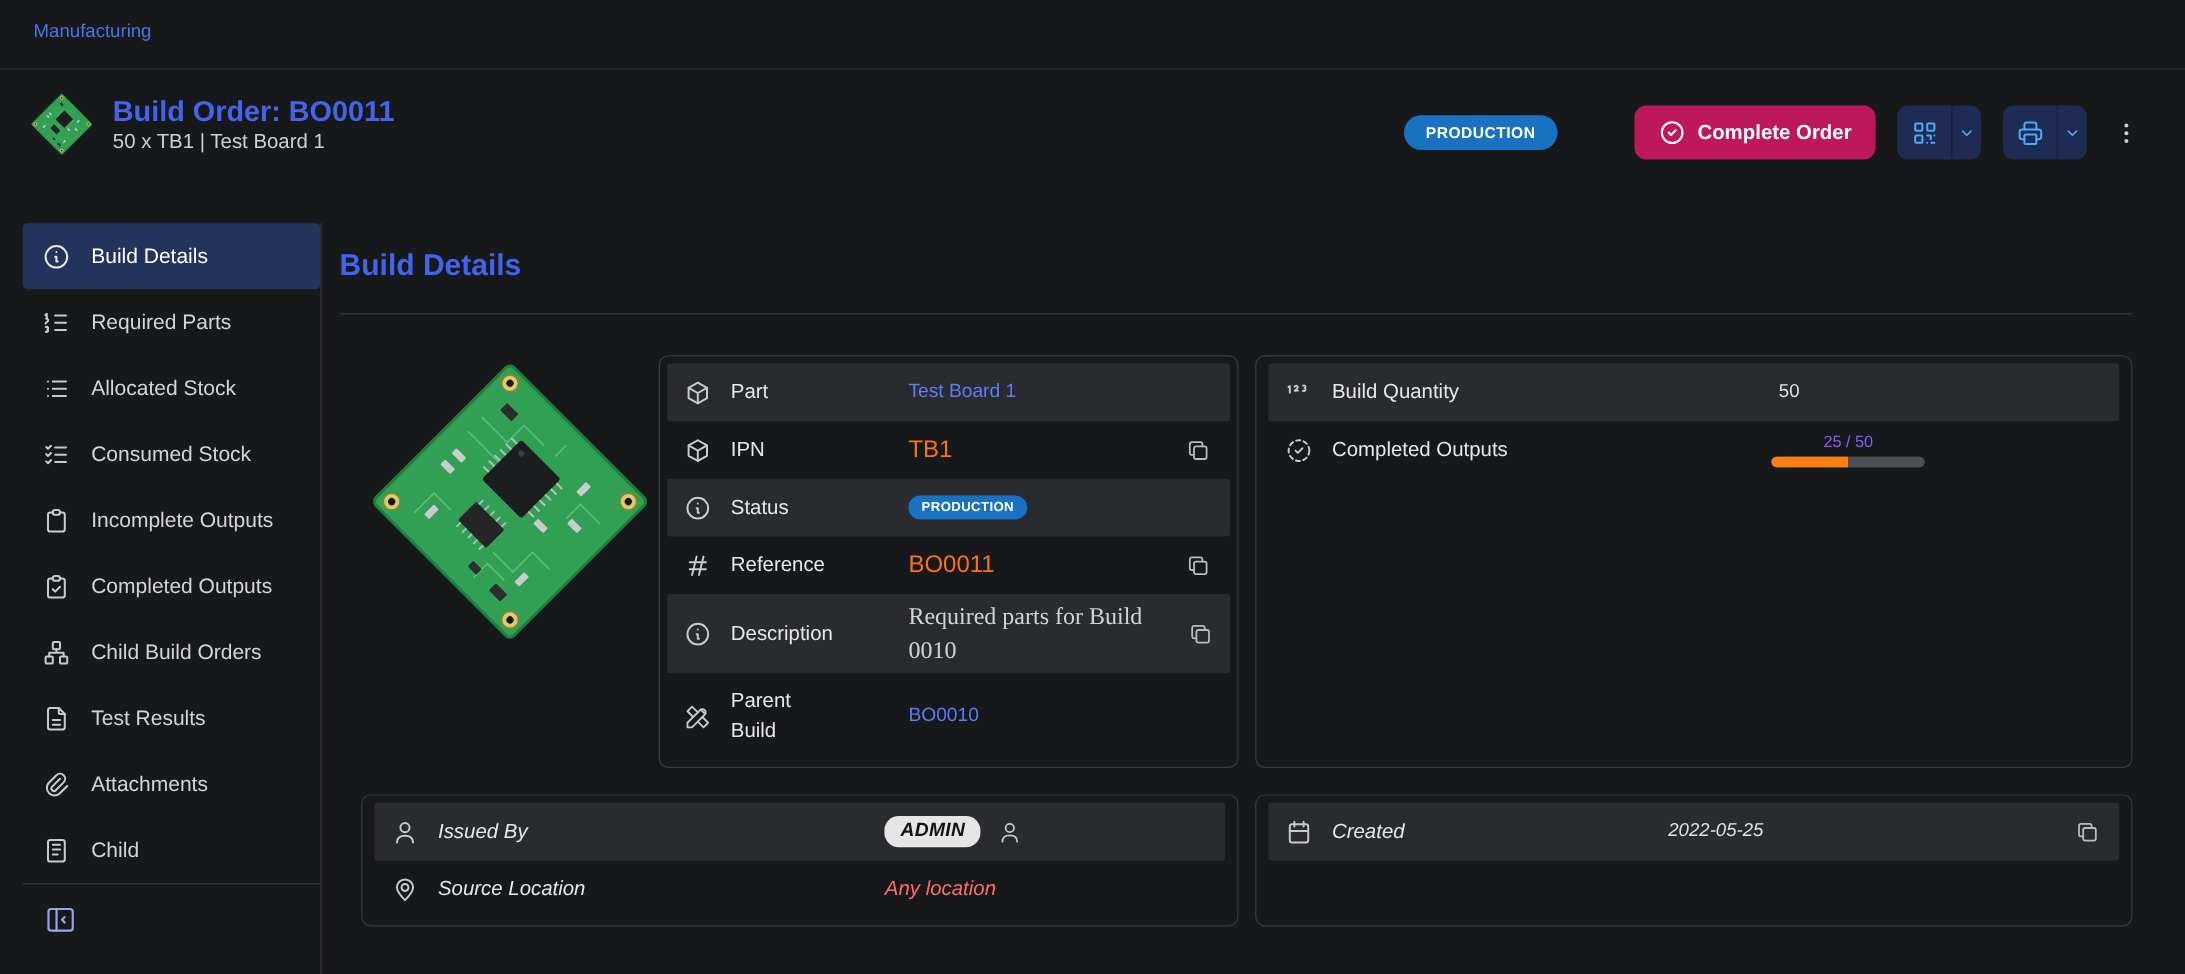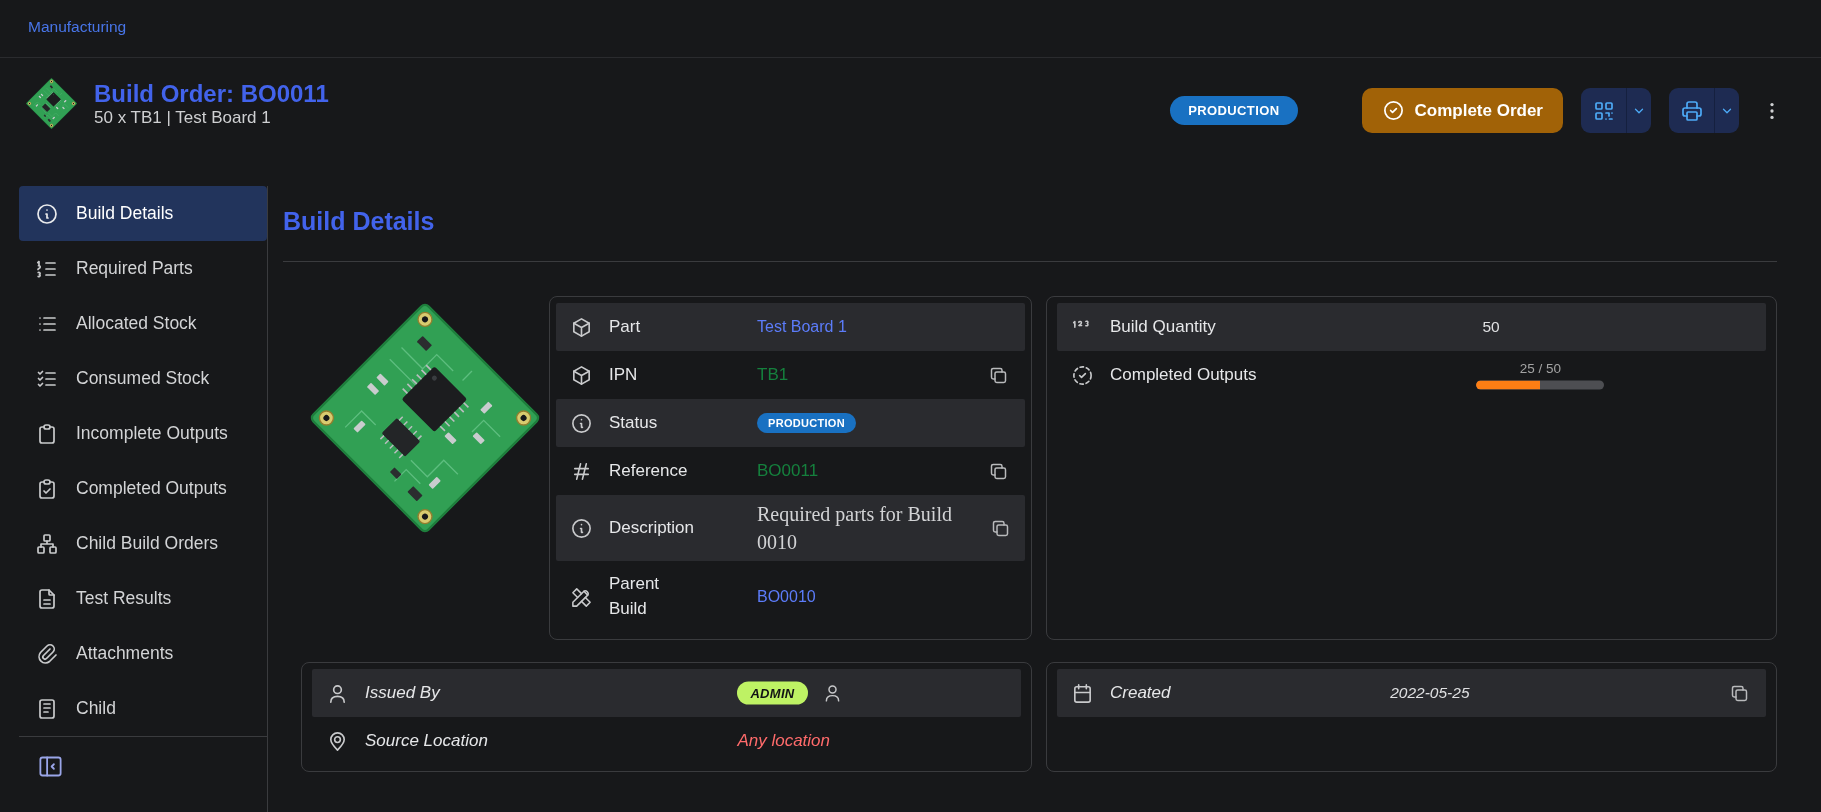--- a/index.html
+++ b/index.html
@@ -34,21 +34,21 @@
   .page-subtitle { color: #cfd0d2; font-size: 17px; margin-top: 0; }
 
   .header-right { margin-left: auto; display: flex; align-items: center; gap: 18px; margin-top: 14px; }
   .status-pill {
     background: #1971c2; color: #fff; font-weight: 700; font-size: 13px;
     letter-spacing: .4px; padding: 7px 18px; border-radius: 15px;
   }
   .spacer-28 { width: 28px; }
   .btn-complete {
     display: flex; align-items: center; gap: 10px;
-    background: #a16207; color: #fff; border: none; cursor: pointer;
+    background: #be185d; color: #fff; border: none; cursor: pointer;
     font-family: inherit; font-weight: 700; font-size: 17px;
     height: 45px; padding: 0 20px; border-radius: 10px;
   }
   .btn-complete svg { width: 23px; height: 23px; stroke: #fff; }
   .split-btn {
     display: flex; align-items: stretch; height: 45px;
     background: #1e2b52; border-radius: 9px; overflow: hidden; cursor: pointer;
   }
   .split-main { width: 45px; display: flex; align-items: center; justify-content: center; }
   .split-main svg { width: 24px; height: 24px; stroke: #4dabf7; }
@@ -110,21 +110,21 @@
     min-height: 48px; padding: 0 14px; border-radius: 2px;
     position: relative;
   }
   .trow.striped { background: #2a2b2f; }
   .row-icon { width: 23px; height: 23px; flex: 0 0 23px; }
   .row-icon svg { width: 23px; height: 23px; stroke: #c9cacc; }
   .row-label { width: 132px; flex: 0 0 132px; font-size: 17px; color: #e6e7e9; }
   .row-label.narrow { line-height: 1.45; }
   .row-label.narrow span { display: inline-block; max-width: 64px; }
   .row-label.auto { width: auto; flex: 0 0 auto; }
-  .row-value { flex: 1; font-size: 17px; color: #15803d; }
+  .row-value { flex: 1; font-size: 20px; color: #f97316; }
   .row-link { color: #5c7cfa; font-size: 16px; cursor: pointer; }
   .copy-btn { margin-left: auto; background: none; border: none; cursor: pointer; padding: 2px; }
   .copy-btn svg { width: 21px; height: 21px; stroke: #b9babc; }
 
   .trow.tall { min-height: 66px; }
   .trow.taller { min-height: 72px; }
   .desc-value { flex: 0 0 auto; max-width: 215px; font-size: 20px; color: #d2d3d5; line-height: 1.4; font-family: Liberation Serif, serif; }
 
   .badge-small {
     background: #1971c2; color: #fff; font-weight: 700; font-size: 11px;
@@ -133,30 +133,30 @@
 
   .abs-val {
     position: absolute; left: 60%; top: 50%; transform: translateY(-50%);
     font-size: 15.5px; color: #dfe0e2;
   }
   .abs-val.at47 { left: 47%; }
   .abs-val.red { color: #ff6b6b; font-size: 17px; }
   .abs-val.flexv { display: flex; align-items: center; gap: 14px; }
 
   .admin-badge {
-    background: #bef264; color: #111214; font-weight: 700; font-size: 13px;
+    background: #e5e5e5; color: #111214; font-weight: 700; font-size: 16px;
     letter-spacing: .3px; padding: 4px 13px; border-radius: 12px;
   }
   .user-mini svg { width: 21px; height: 21px; stroke: #c6c7c9; }
 
   .progress-block {
     position: absolute; left: 59%; top: 50%; transform: translateY(-50%);
     display: flex; flex-direction: column; align-items: center; gap: 5px; width: 130px;
   }
-  .progress-label { font-size: 13.5px; color: #a3a3a3; }
+  .progress-label { font-size: 13.5px; color: #8b5cf6; }
   .progress-track { width: 128px; height: 9px; border-radius: 5px; background: #4d4e52; overflow: hidden; }
   .progress-fill { height: 100%; background: #fd7e14; border-radius: 5px 0 0 5px; }
 
   .hidden-defs { position: absolute; width: 0; height: 0; overflow: hidden; }
 </style>
 </head>
 <body>
 
 <svg class="hidden-defs" aria-hidden="true">
   <symbol id="pcb-art" viewBox="0 0 100 100">

